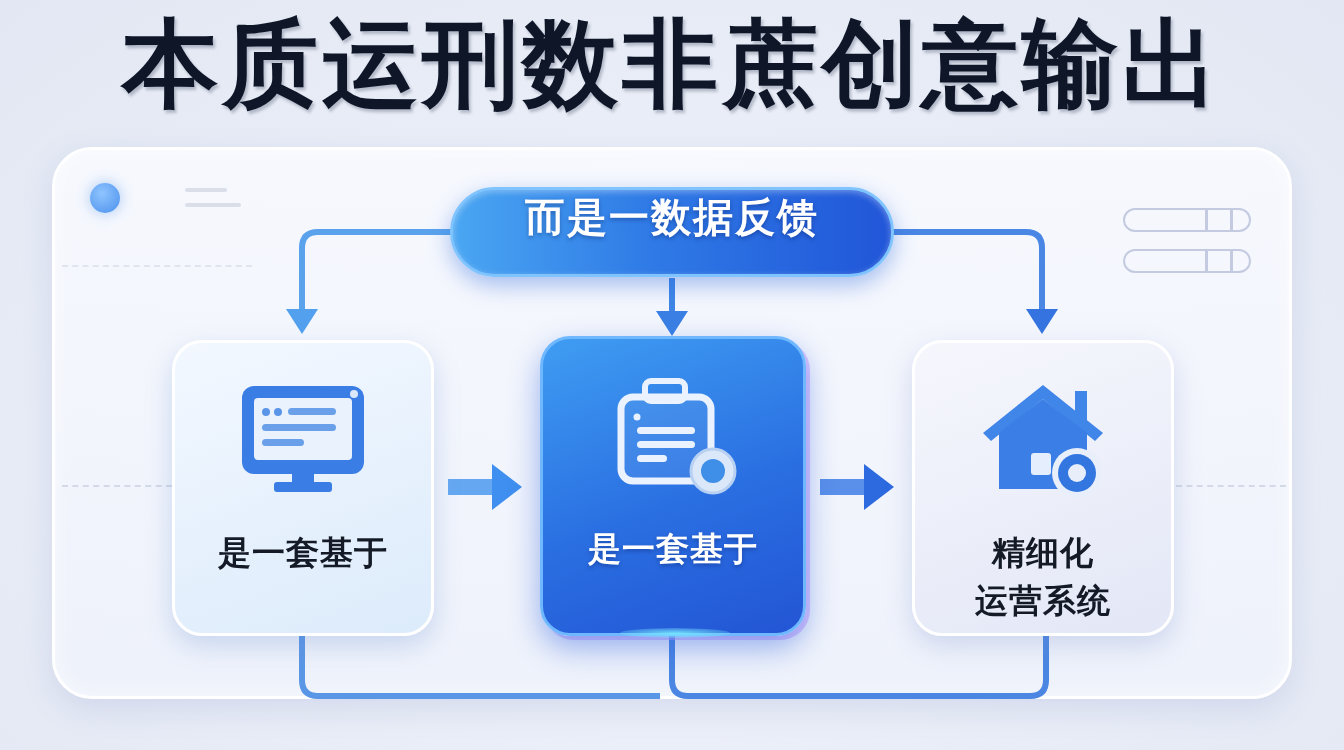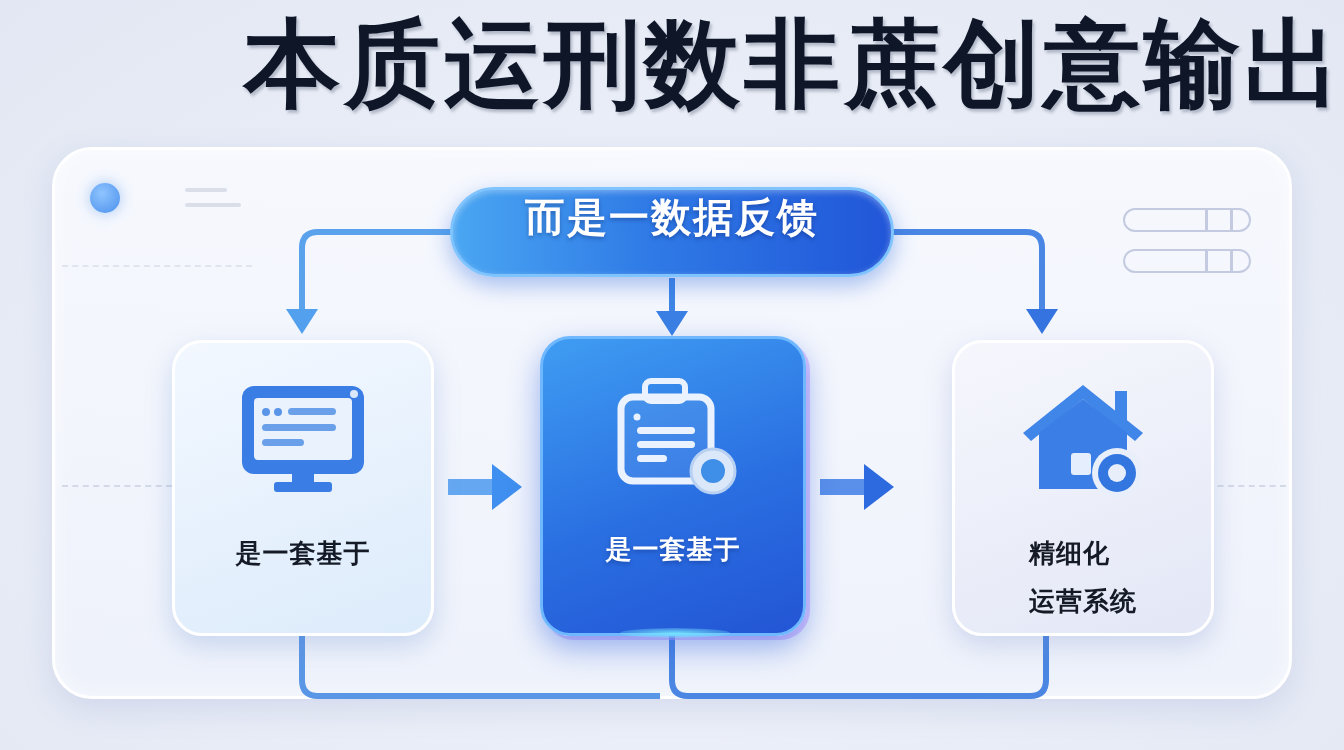--- a/index.html
+++ b/index.html
@@ -4,21 +4,21 @@
 <style>
   * { box-sizing: border-box; margin: 0; padding: 0; }
   html, body { width: 1344px; height: 750px; overflow: hidden; }
   body {
     font-family: "DejaVu Sans", "Liberation Sans", sans-serif;
     background: radial-gradient(ellipse at 50% 60%, #f2f5fc 0%, #e9edf7 55%, #e2e7f3 100%);
     position: relative;
   }
   .title {
     position: absolute; left: 0; top: 4px; width: 1344px;
-    text-align: right;
+    text-align: center;
     font-size: 96px; font-weight: 900; letter-spacing: 4px;
     color: #0e1628;
     line-height: 120px;
     text-shadow: 2px 3px 3px rgba(20,30,60,0.25);
   }
   .panel {
     position: absolute; left: 52px; top: 147px; width: 1240px; height: 552px;
     border-radius: 40px;
     background: linear-gradient(180deg, rgba(247,249,254,0.95) 0%, rgba(238,242,251,0.95) 100%);
     border: 3px solid #ffffff;
@@ -65,26 +65,25 @@
     left: 540px; top: 336px; width: 266px; height: 300px;
     background: linear-gradient(160deg, #3f9df2 0%, #2a6fe2 55%, #2355d4 100%);
     border: 3px solid #6fb8ff;
     box-shadow: 0 12px 30px rgba(40,90,220,0.45), 4px 4px 0 rgba(200,160,255,0.55);
   }
   .card-right {
     left: 912px;
     background: linear-gradient(160deg, #f6f7fd 0%, #e3e7f6 100%);
     border: 3px solid #ffffff;
     box-shadow: 0 10px 26px rgba(110,130,200,0.25);
-    margin-left: 40px;
   }
   .card .icon { margin-top: 36px; width: 140px; height: 120px; display: flex; align-items: center; justify-content: center; }
   .card .label {
-    margin-top: 30px; 
-    font-size: 26px; font-weight: 700; line-height: 48px; letter-spacing: 1px;
+    margin-top: 30px; text-align: center;
+    font-size: 33px; font-weight: 700; line-height: 48px; letter-spacing: 1px;
   }
   .card-left .label, .card-right .label { color: #141a26; }
   .card-mid .label { color: #ffffff; text-shadow: 0 2px 4px rgba(0,20,80,0.35); }
   .arrow { position: absolute; top: 462px; width: 80px; height: 50px; }
   .mid-glow {
     position: absolute; left: 620px; top: 628px; width: 110px; height: 10px;
     border-radius: 50%;
     background: radial-gradient(ellipse, rgba(120,230,255,0.9), rgba(120,230,255,0));
   }
 </style>

